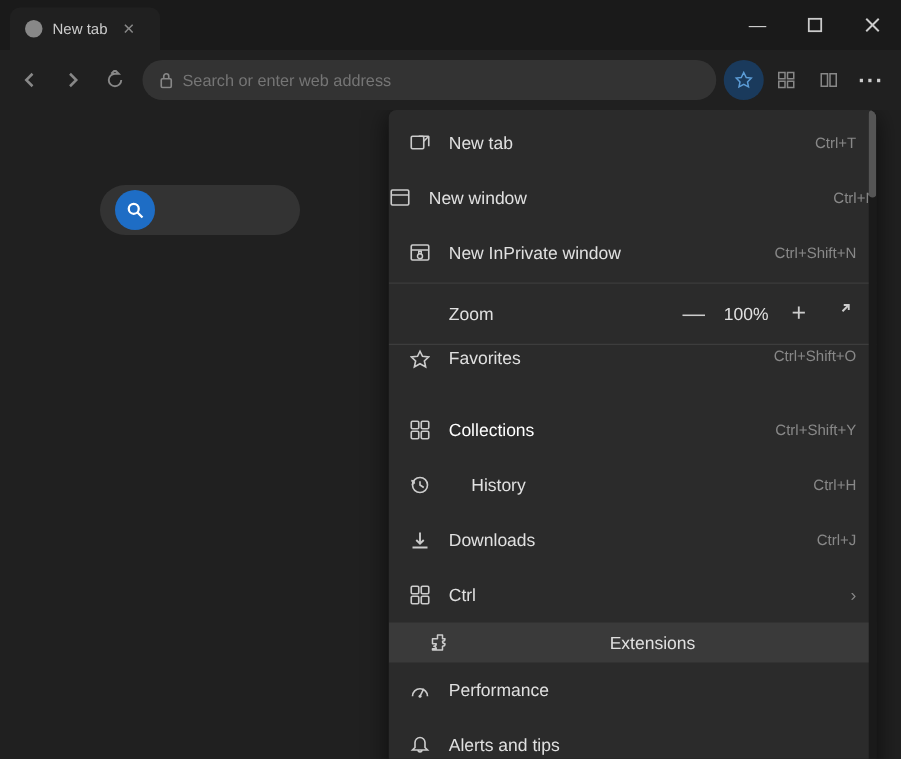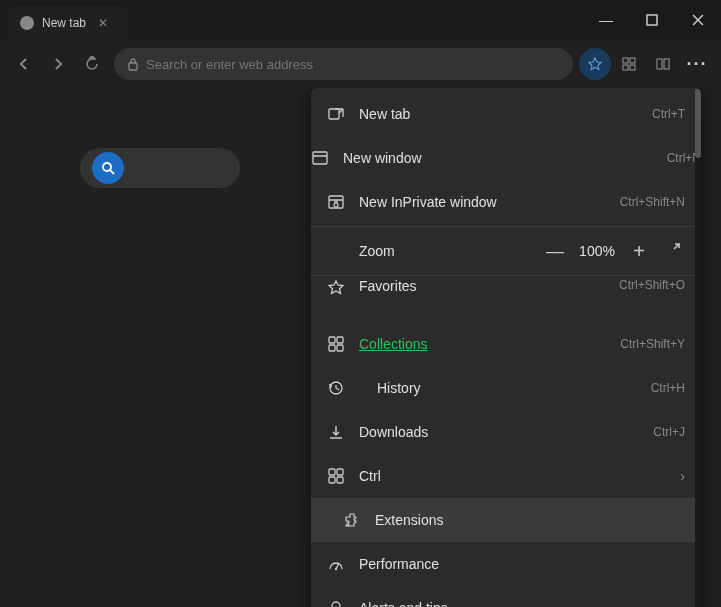--- a/index.html
+++ b/index.html
@@ -180,21 +180,21 @@
 
     <div style="display:flex;align-items:center;padding:0 16px;height:44px;cursor:pointer;color:#e0e0e0;gap:14px;">
       <span style="width:18px;height:18px;display:flex;align-items:center;justify-content:center;">
         <svg width="16" height="16" viewBox="0 0 16 16">
             <rect x="1" y="1" width="6" height="6" rx="1" fill="none" stroke="#ccc" stroke-width="1.3"></rect>
             <rect x="9" y="1" width="6" height="6" rx="1" fill="none" stroke="#ccc" stroke-width="1.3"></rect>
             <rect x="1" y="9" width="6" height="6" rx="1" fill="none" stroke="#ccc" stroke-width="1.3"></rect>
             <rect x="9" y="9" width="6" height="6" rx="1" fill="none" stroke="#ccc" stroke-width="1.3"></rect>
           </svg>
       </span>
-      <span style="flex:1;font-size:14px;color:#22c55e;text-decoration:underline;">Collections</span>
+      <span style="flex:1;font-size:14px;color:#ffffff;">Collections</span>
       <span style="color:#888;font-size:12px;">Ctrl+Shift+Y</span>
     </div>
 
     <div style="display:flex;align-items:center;padding:0 16px;height:44px;cursor:pointer;color:#e0e0e0;gap:32px;">
       <span style="width:18px;height:18px;display:flex;align-items:center;justify-content:center;">
         <svg width="16" height="16" viewBox="0 0 16 16">
             <circle cx="8" cy="8" r="6" fill="none" stroke="#ccc" stroke-width="1.3"></circle>
             <polyline points="8,5 8,8 11,10" fill="none" stroke="#ccc" stroke-width="1.3"></polyline>
             <path d="M3,5 A6,6,0,0,0,2,8" stroke="#ccc" stroke-width="1.3" fill="none"></path>
             <polyline points="1,4.5 3,5 3.5,7" fill="none" stroke="#ccc" stroke-width="1.3"></polyline>
@@ -222,21 +222,21 @@
             <rect x="1" y="1" width="6" height="6" rx="1" fill="none" stroke="#ccc" stroke-width="1.3"></rect>
             <rect x="9" y="1" width="6" height="6" rx="1" fill="none" stroke="#ccc" stroke-width="1.3"></rect>
             <rect x="1" y="9" width="6" height="6" rx="1" fill="none" stroke="#ccc" stroke-width="1.3"></rect>
             <rect x="9" y="9" width="6" height="6" rx="1" fill="none" stroke="#ccc" stroke-width="1.3"></rect>
           </svg>
       </span>
       <span style="flex:1;font-size:14px;color:#e0e0e0;">Ctrl</span>
       <span style="color:#888;font-size:14px;">›</span>
     </div>
 
-    <div style="display:flex;align-items:center;padding:0 32px;height:44px;cursor:pointer;color:#e0e0e0;gap:14px;background:#3a3a3a;">
+    <div style="display:flex;align-items:center;padding:0 32px;height:32px;cursor:pointer;color:#e0e0e0;gap:14px;background:#3a3a3a;text-align:center;">
       <span style="width:18px;height:18px;display:flex;align-items:center;justify-content:center;">
         <svg width="16" height="16" viewBox="0 0 16 16">
             <path d="M6,2 L6,5 L2,5 L2,9 L5,9 C5,10.1 4.1,11 3,11 C4.1,11 5,11.9 5,13 L2,13 L2,14 L10,14 L10,11 C11.1,11 12,10.1 12,9 C11,9 10,8.1 10,7 C11,7 12,6.1 12,5 L10,5 L10,2 Z" fill="none" stroke="#ccc" stroke-width="1.2" stroke-linejoin="round"></path>
           </svg>
       </span>
       <span style="flex:1;font-size:14px;color:#e0e0e0;">Extensions</span>
     </div>
 
     <div style="display:flex;align-items:center;padding:0 16px;height:44px;cursor:pointer;color:#e0e0e0;gap:14px;">
       <span style="width:18px;height:18px;display:flex;align-items:center;justify-content:center;">

